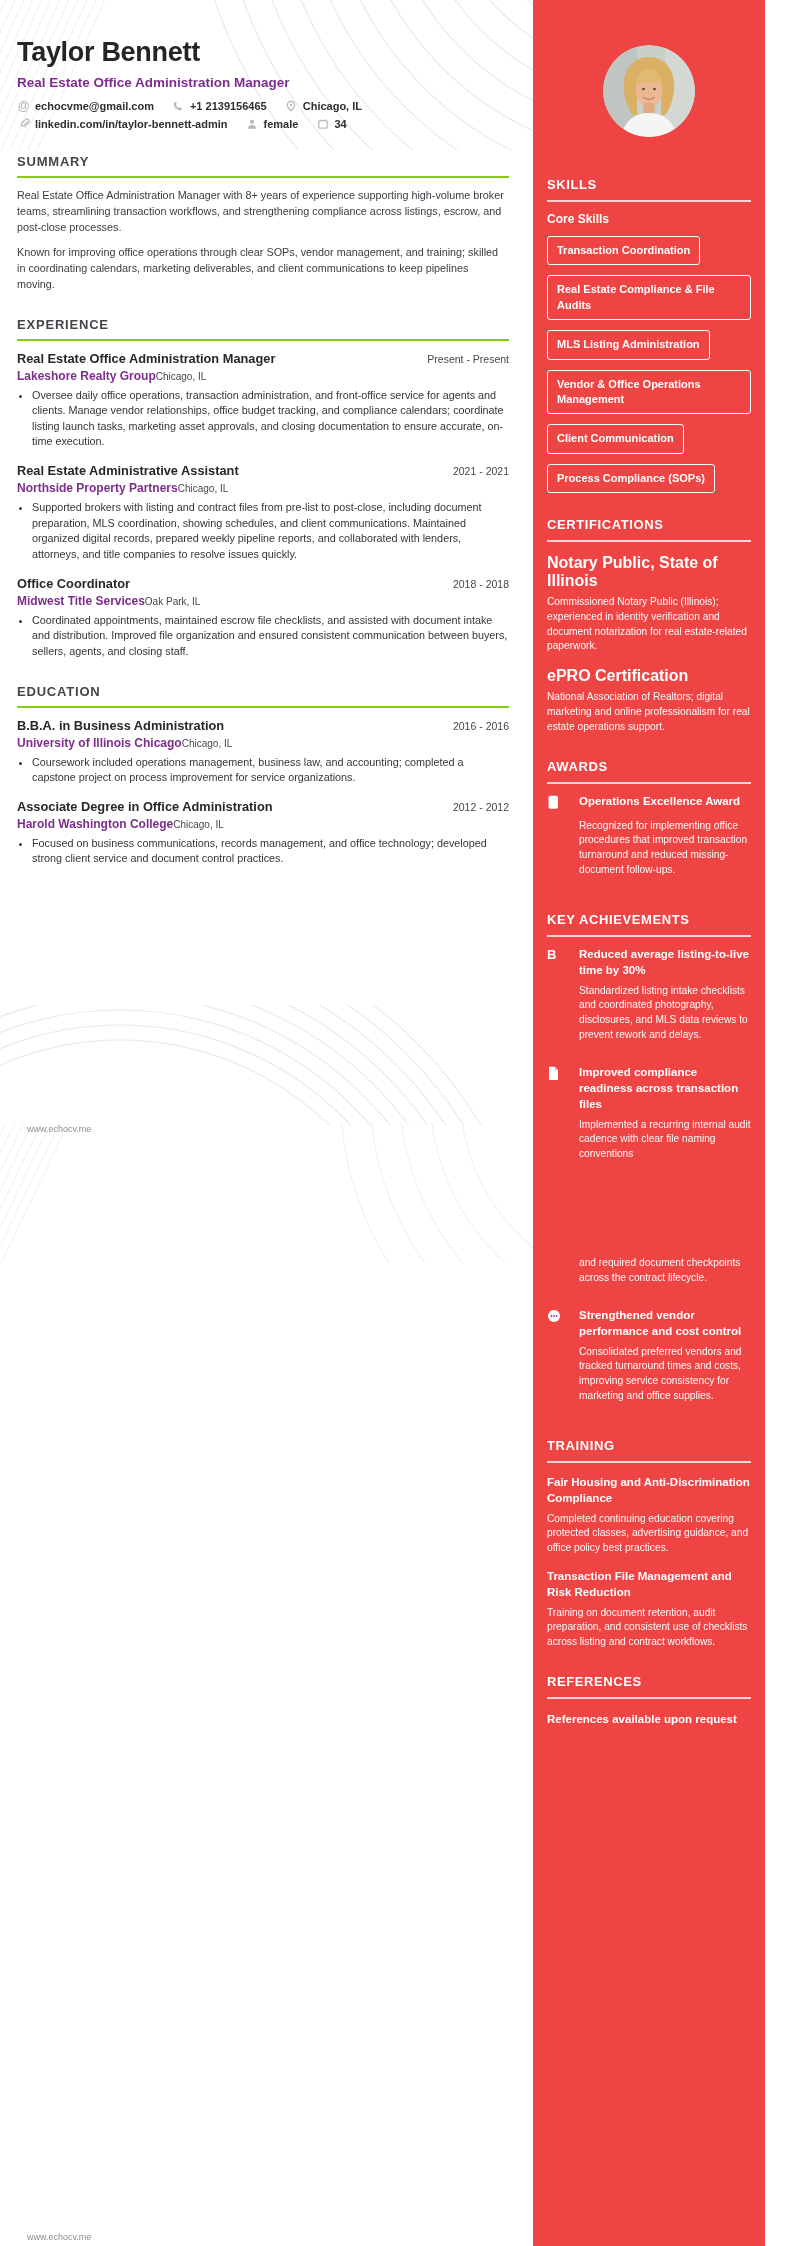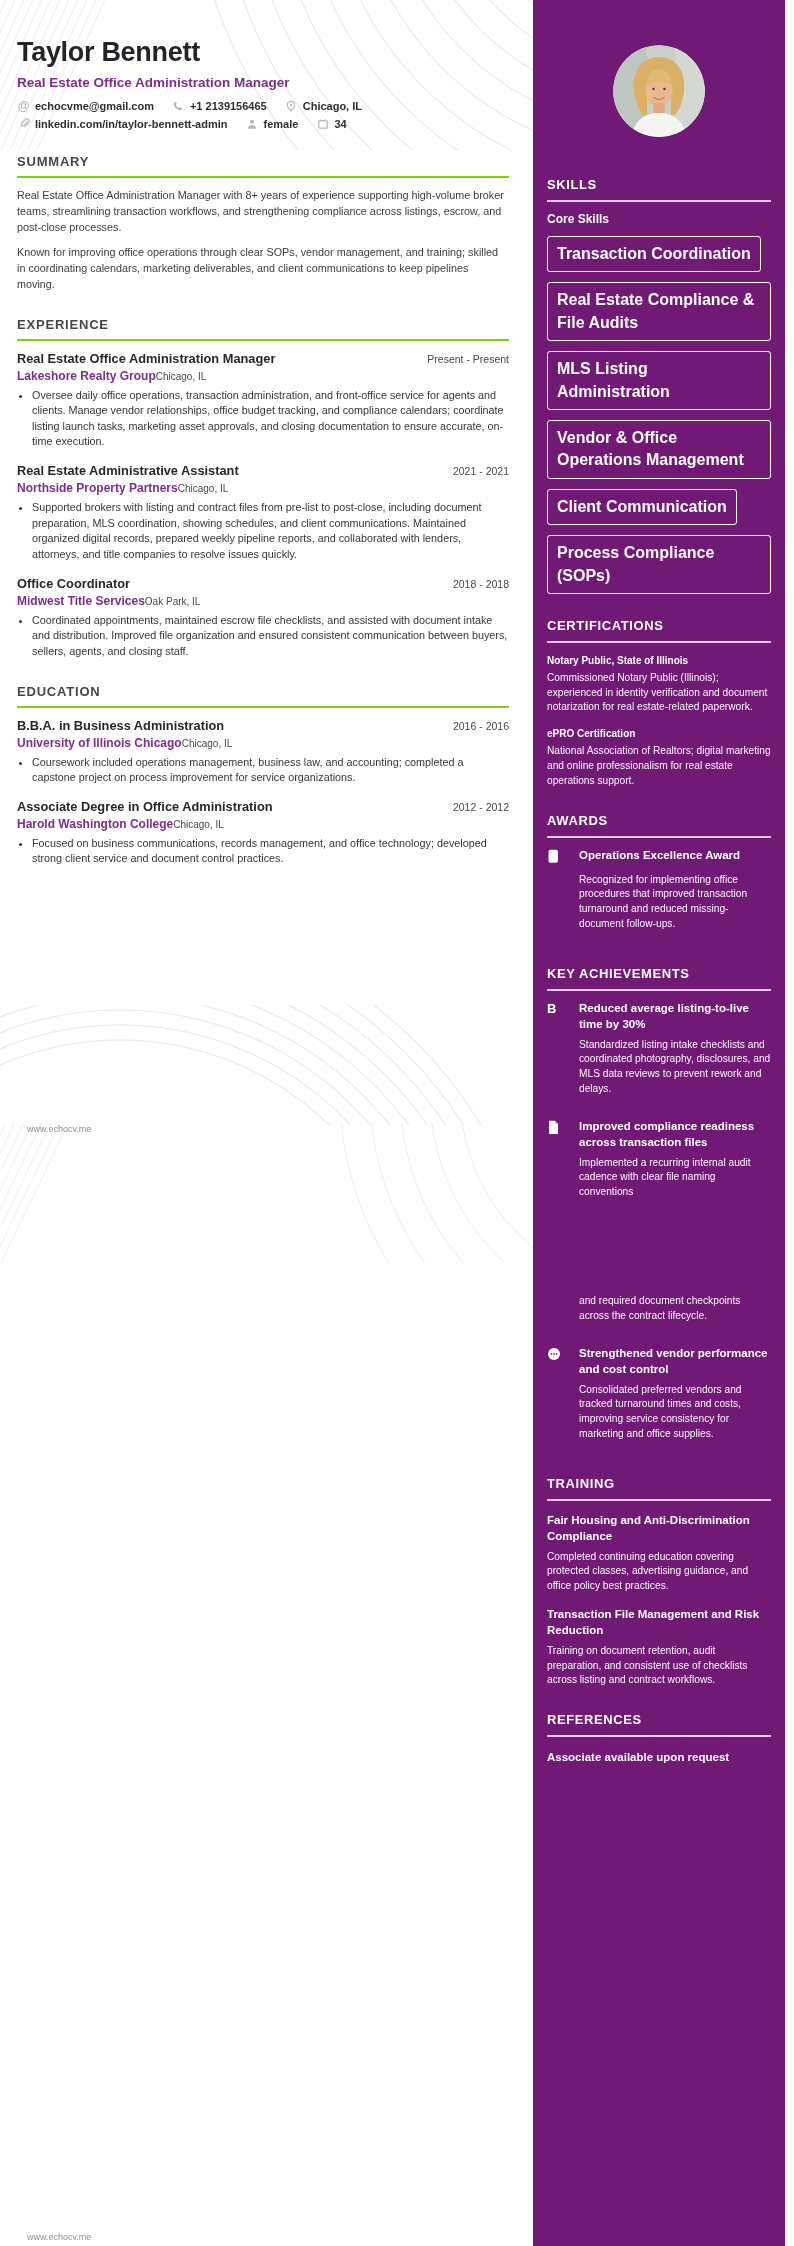--- a/index.html
+++ b/index.html
@@ -25,32 +25,32 @@
   .entry-dates{font-size:10.5px;color:#46464c;white-space:nowrap;}
   .entry-sub{display:flex;align-items:baseline;margin-top:3px;}
   .entry-company{font-size:12px;font-weight:700;color:#7d2d8c;}
   .entry-loc{font-size:10px;color:#46464c;white-space:nowrap;}
   .entry ul{margin:5px 0 0;padding-left:15px;}
   .entry li{font-size:10.8px;line-height:1.45;color:#35353b;}
   .footer{position:absolute;left:27px;font-size:9px;color:#8e8e93;}
   .footer.p1{top:1124px;}
   .footer.p2{top:2232px;}
   
-  .sidebar{position:absolute;left:533px;top:0;width:252px;height:2246px;background:#701a75;
+  .sidebar{position:absolute;left:533px;top:0;width:232px;height:2246px;background:#ef4444;
            color:#ffffff;padding:0 14px;box-sizing:border-box;}
   .avatar{width:92px;height:92px;border-radius:50%;margin:45px auto 0;display:block;}
   .sb-section h2{margin:24px 0 0;font-size:13px;font-weight:700;letter-spacing:0.6px;color:#ffffff;
                  border-bottom:2px solid rgba(255,255,255,0.78);padding-bottom:8px;}
   .sb-section:first-of-type h2{margin-top:40px;}
   .sb-body{padding-top:10px;}
   .group-label{font-size:12px;font-weight:700;margin:0 0 10px;}
   .chip-row{margin-bottom:10px;}
   .chip{display:inline-block;border:1.5px solid #ffffff;border-radius:3px;padding:6px 9px;
-        font-size:16px;font-weight:700;line-height:1.4;max-width:205px;}
-  .cert-name{font-size:10px;font-weight:700;margin:2px 0 5px;}
+        font-size:11px;font-weight:700;line-height:1.4;max-width:205px;}
+  .cert-name{font-size:16px;font-weight:700;margin:2px 0 5px;}
   .cert-desc{font-size:10.2px;line-height:1.45;color:rgba(255,255,255,0.97);margin:0 0 13px;}
   .ico-item{display:grid;grid-template-columns:27px 1fr;column-gap:5px;margin-bottom:12px;}
   .ico-cell{padding-top:1px;}
   .ico-title{font-size:11.5px;font-weight:700;line-height:1.38;}
   .ico-desc{grid-column:2;font-size:10.2px;line-height:1.45;margin-top:5px;color:rgba(255,255,255,0.97);}
   .page-gap{height:84px;}
   .b-glyph{font-size:13px;font-weight:700;color:#ffffff;line-height:1;}
   .train-title{font-size:11.5px;font-weight:700;line-height:1.38;margin:2px 0 5px;}
   .train-desc{font-size:10.2px;line-height:1.45;margin:0 0 13px;color:rgba(255,255,255,0.97);}
   .ref-text{font-size:11.5px;font-weight:600;line-height:1.45;margin-top:2px;}
@@ -381,20 +381,20 @@
         <div>
           <div class="train-title">Transaction File Management and Risk Reduction</div>
           <p class="train-desc">Training on document retention, audit preparation, and consistent use of checklists across listing and contract workflows.</p>
         </div>
       </div>
     </section>
 
     <section class="sb-section">
       <h2>REFERENCES</h2>
       <div class="sb-body">
-        <div class="ref-text">Associate available upon request</div>
+        <div class="ref-text">References available upon request</div>
       </div>
     </section>
   </aside>
 
   <div class="footer p1">www.echocv.me</div>
   <div class="footer p2">www.echocv.me</div>
 </div>
 
 </body></html>

